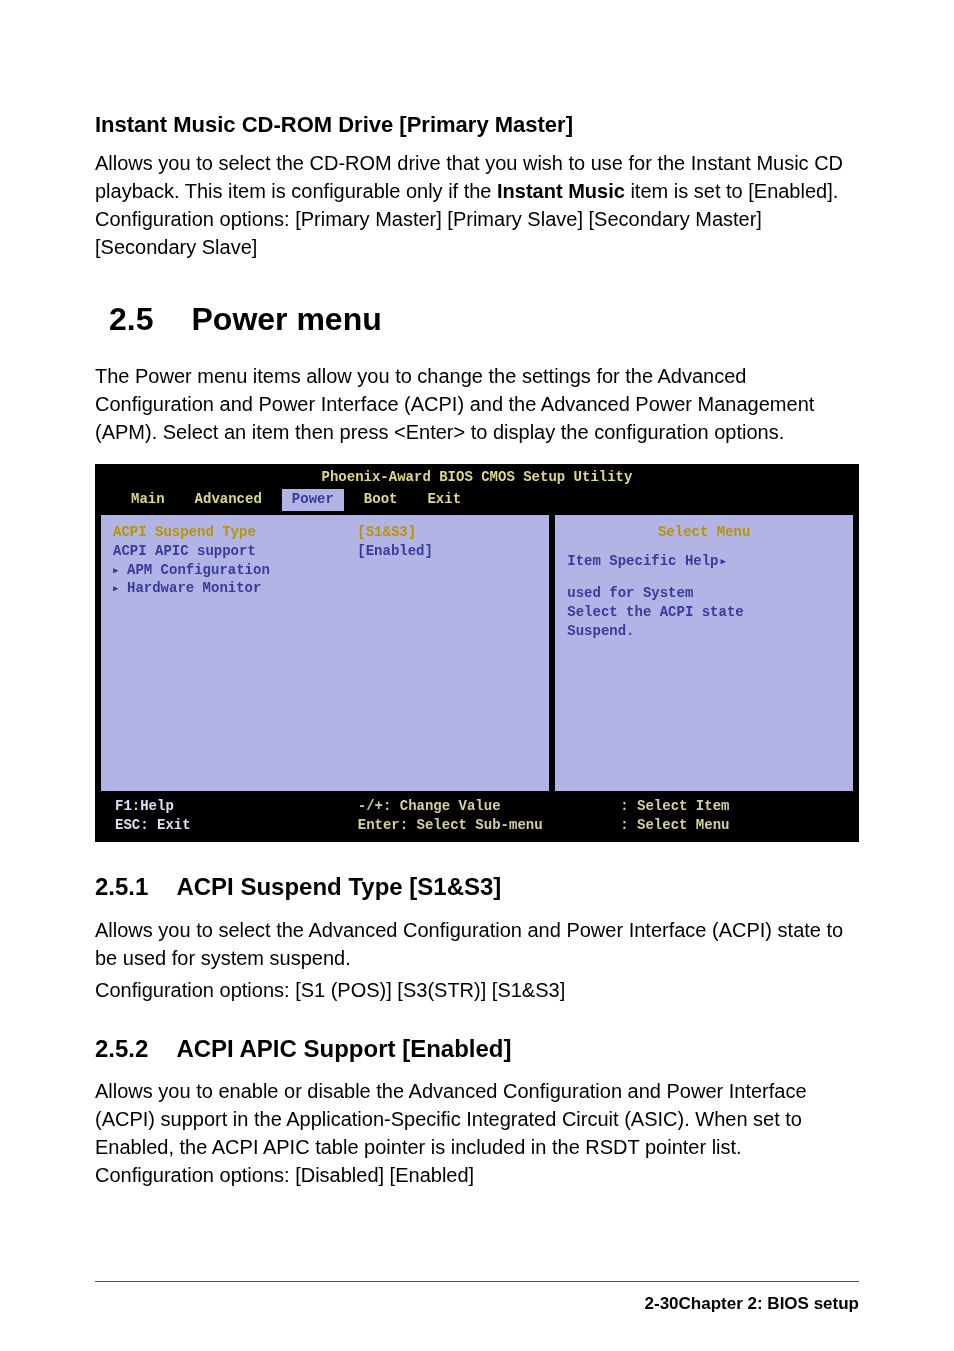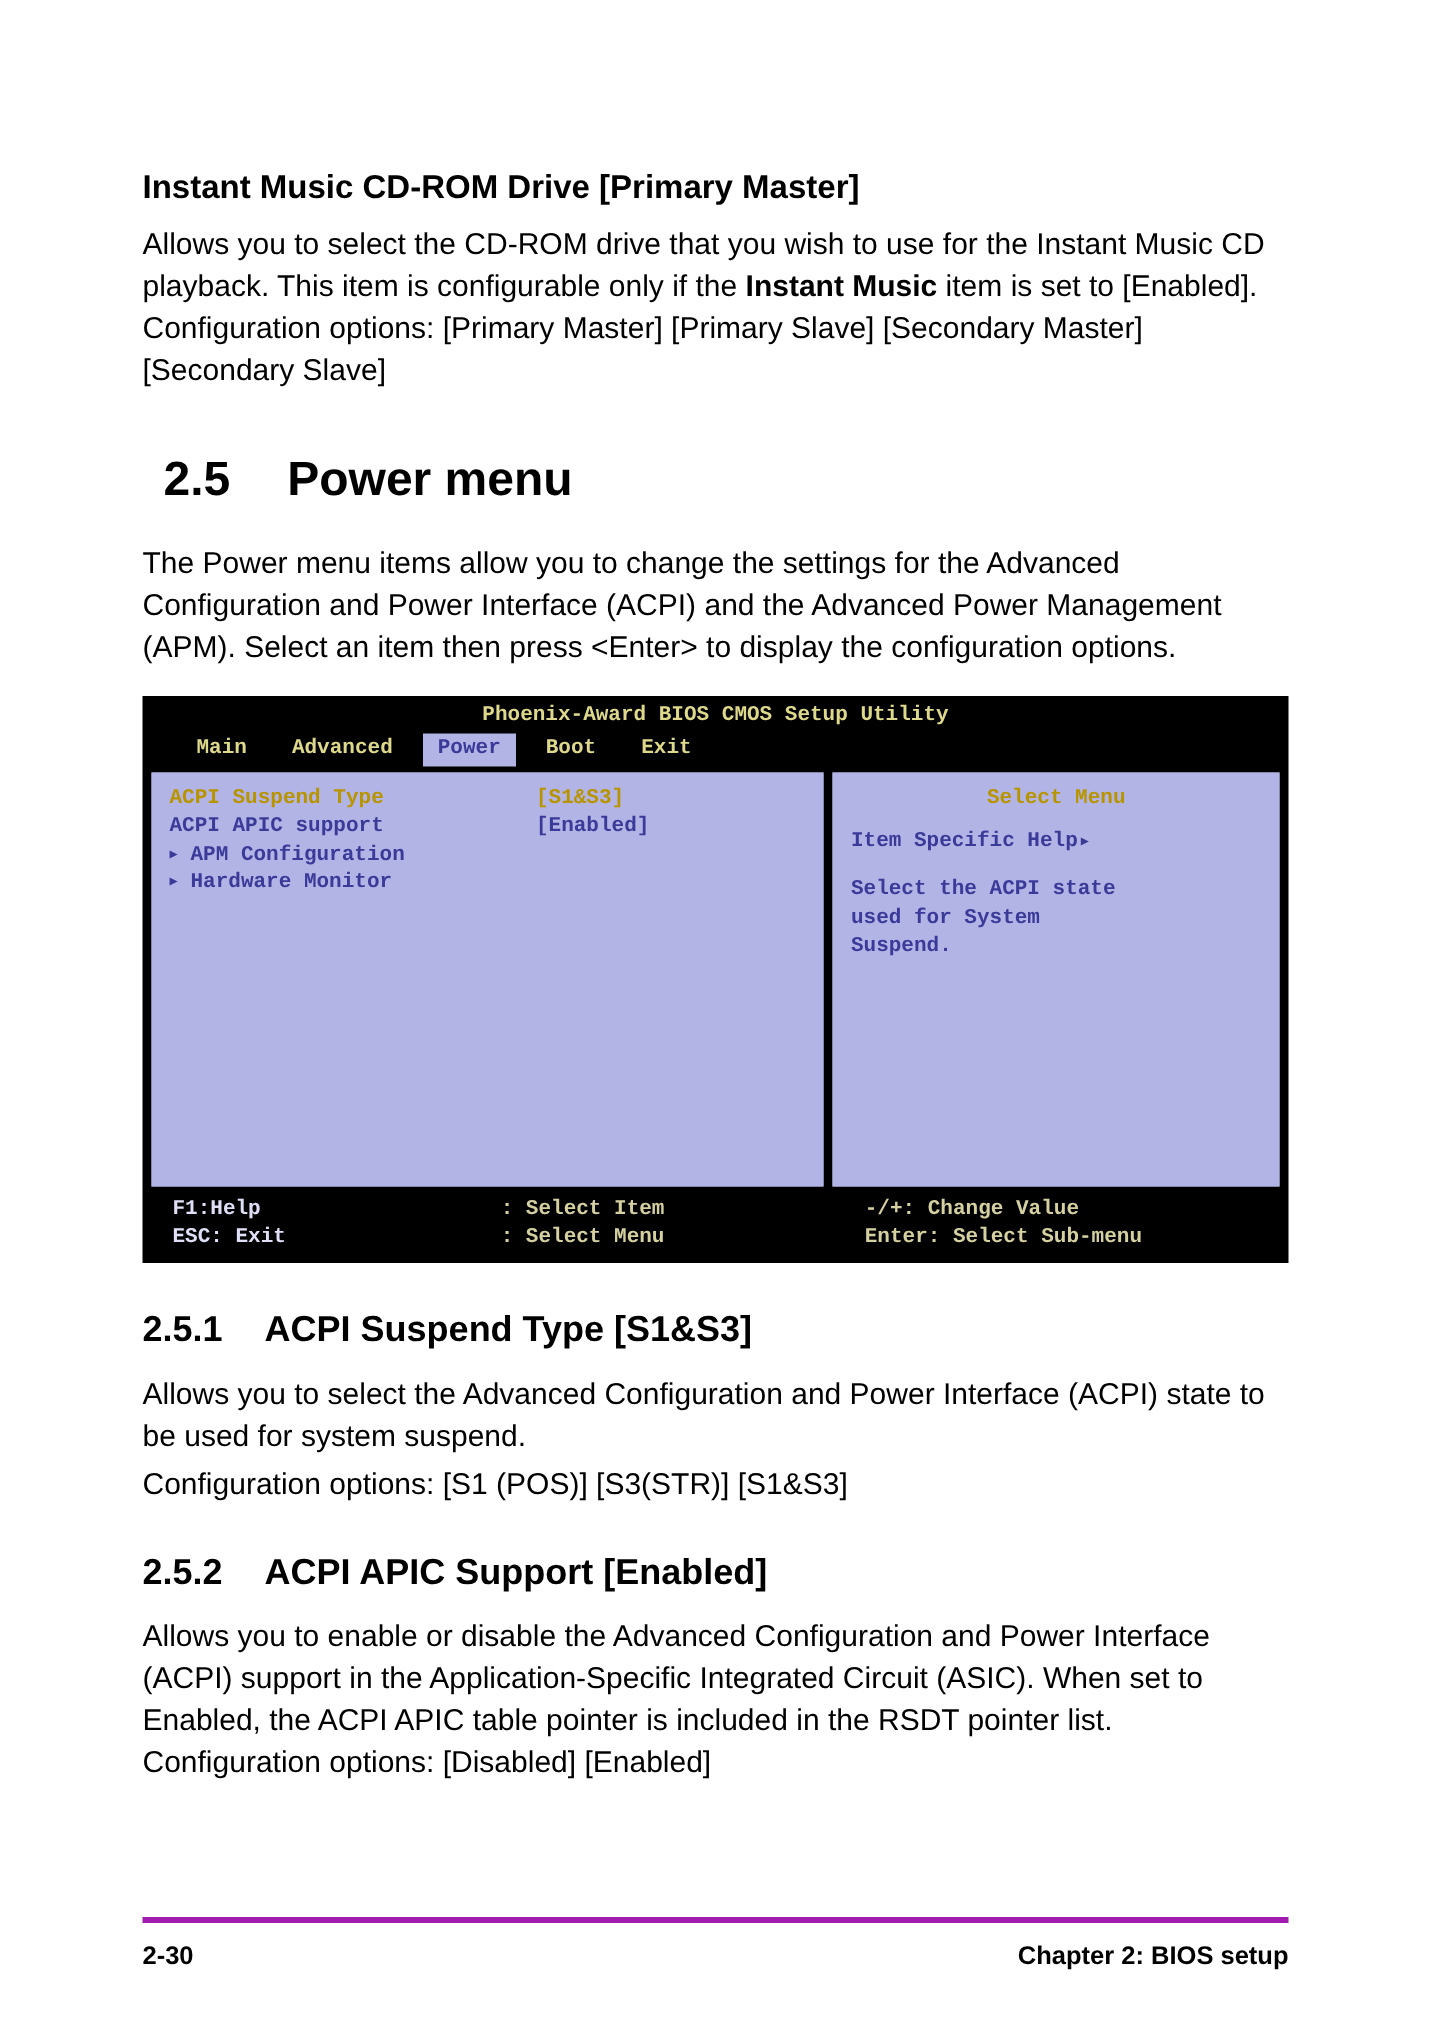--- a/index.html
+++ b/index.html
@@ -140,24 +140,24 @@
   .bios-footer-col { color: #dfe0f7; flex:1; }
   .bios-footer-col.c2 { color: #d5d0a0; flex:1; }
   .bios-footer-col.c3 { color: #d5d0a0; flex:1.2; padding-left:24px;}
   .bios-footer-col.c4 { color: #d5d0a0; text-align:right; flex:1.1;}
   .bios-pane.left { height: 260px; }
   .bios-pane.right { height: 260px; }
 
   
   .page-footer {
     display: flex;
-    justify-content: space-between;
+    justify-content: flex-end;
     font-weight: bold;
     font-size: 17px;
-    border-top: 4px solid #a21caf;
+    border-top: 1px solid #a21caf;
     padding-top: 10px;
     margin: 0 95px;
     position: absolute;
     bottom: 35px;
     width: 764px;
   }
 
   html, body { height: 1351px; position: relative; }
 </style>
 </head>
@@ -196,38 +196,38 @@
           <div class="bios-values">
             <span class="bios-line yellow">[S1&amp;S3]</span>
             <span class="bios-line">[Enabled]</span>
           </div>
         </div>
       </div>
       <div class="bios-pane right">
         <span class="bios-help-title">Select Menu</span>
         <span class="bios-help-sub bios-help-arrow">Item Specific Help</span>
         <div class="bios-help-text">
+          <span class="bios-line">used for System</span>
           <span class="bios-line">Select the ACPI state</span>
-          <span class="bios-line">used for System</span>
           <span class="bios-line">Suspend.</span>
         </div>
       </div>
     </div>
     <div class="bios-footer">
       <div class="bios-footer-col">
         <div>F1:Help</div>
         <div>ESC: Exit</div>
       </div>
+      <div class="bios-footer-col c3">
+        <div>-/+: Change Value</div>
+        <div>Enter: Select Sub-menu</div>
+      </div>
       <div class="bios-footer-col c2">
         <div>: Select Item</div>
         <div>: Select Menu</div>
-      </div>
-      <div class="bios-footer-col c3">
-        <div>-/+: Change Value</div>
-        <div>Enter: Select Sub-menu</div>
       </div>
     </div>
   </div>
 
   <div class="h2">
     <span class="num">2.5.1</span><span>ACPI Suspend Type [S1&amp;S3]</span>
   </div>
   <div class="para">Allows you to select the Advanced Configuration and Power Interface (ACPI) state to be used for system suspend.</div>
   <div class="para">Configuration options: [S1 (POS)] [S3(STR)] [S1&amp;S3]</div>
 

